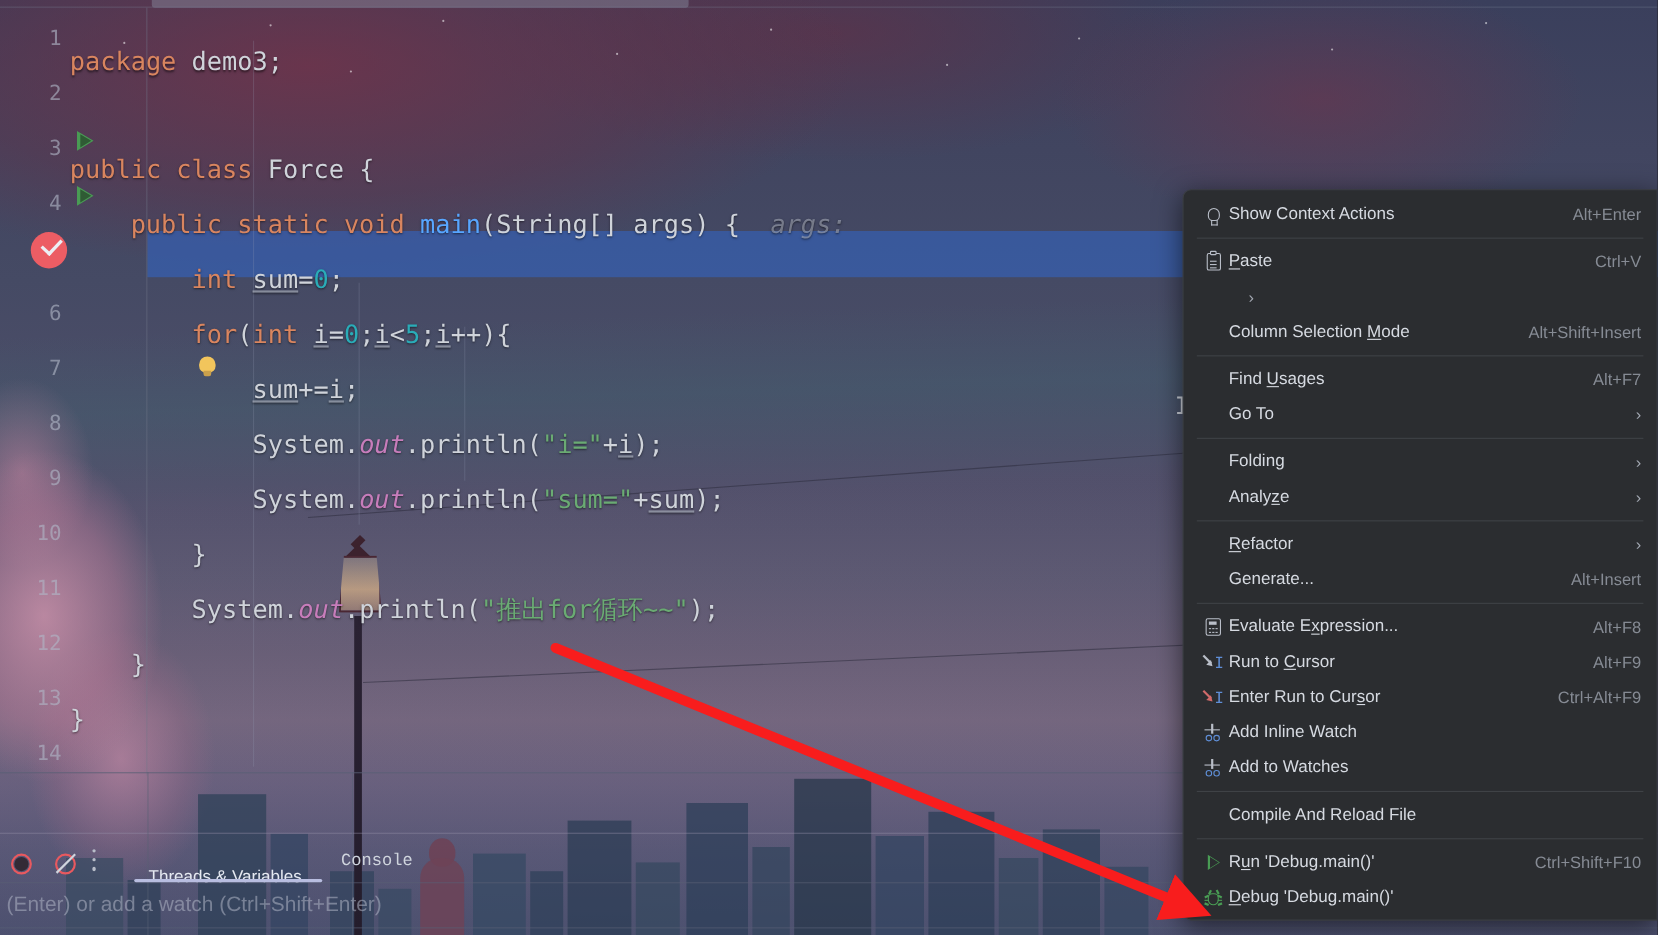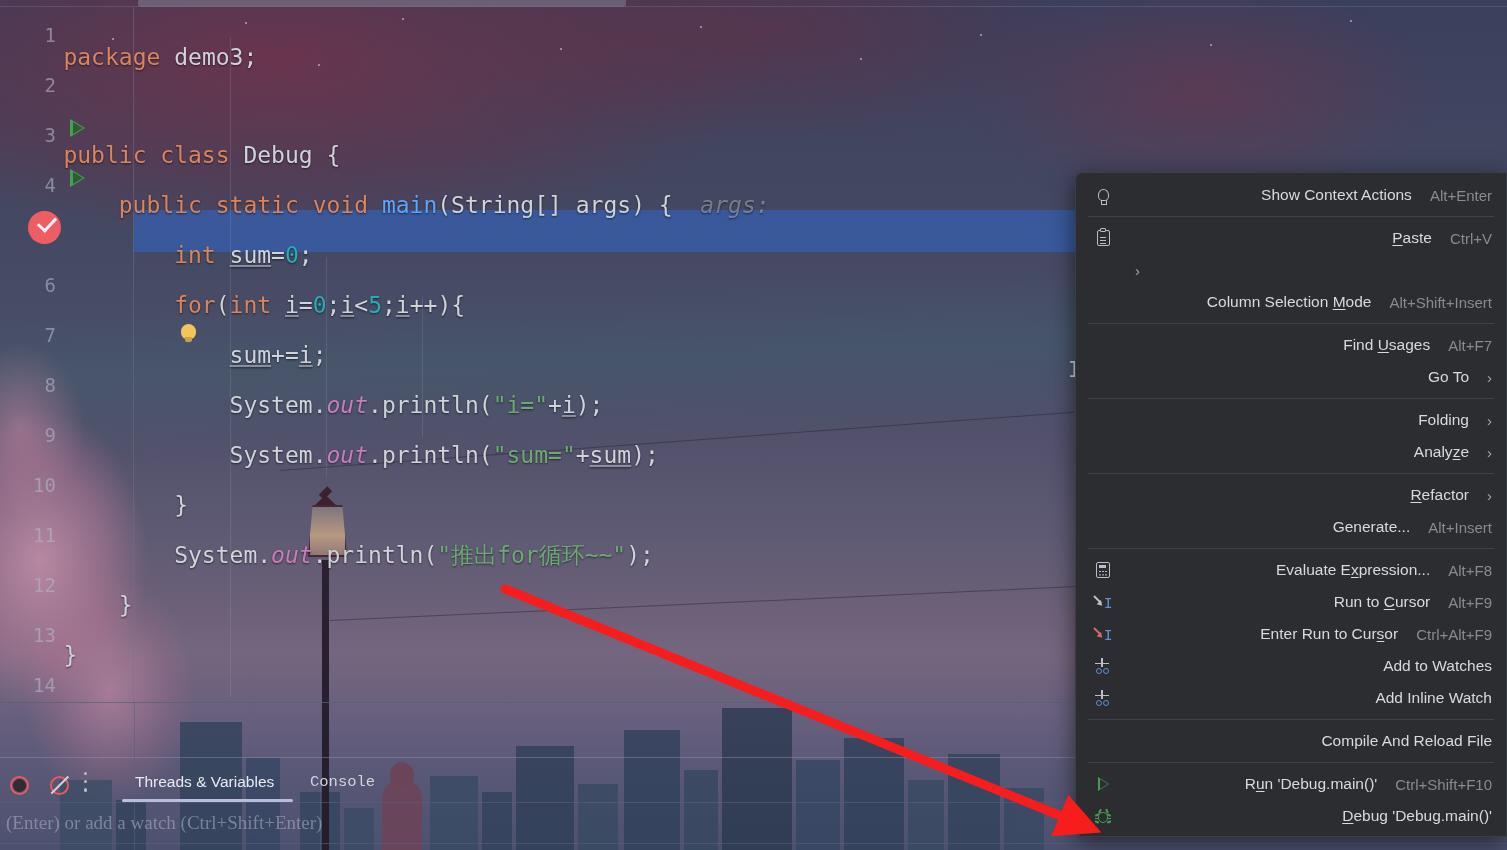--- a/index.html
+++ b/index.html
@@ -331,32 +331,32 @@
     border-radius: 50%;
     background: #b8bdc9;
     margin-bottom: 5px;
   }
   .panel-tab {
     position: absolute;
     font-size: 15.5px;
     color: #cfd4dd;
     top: 773px;
   }
-  .panel-tab.active { color: #e6eaf2; }
+  .panel-tab.active { color: #e6eaf2; margin-top: 16px; }
   .tab-underline {
     position: absolute;
     top: 799px;
     height: 3px;
     background: #b8bde0;
     border-radius: 2px;
   }
   .watch-placeholder {
     position: absolute;
     left: 6px; top: 812px;
-    font-family: Liberation Serif, serif;
+    font-family: Liberation Sans, sans-serif;
     font-size: 19px;
     color: rgba(175,180,196,0.55);
     white-space: pre;
   }
 
   
   .ctx-menu {
     position: absolute;
     left: 1075px; top: 172px;
     width: 432px;
@@ -370,21 +370,20 @@
   }
   .mi {
     position: relative;
     display: flex;
     align-items: center;
     height: 32px;
     padding: 0 14px 0 13px;
     color: #d6dae1;
     font-size: 15.5px;
     white-space: nowrap;
-    text-align: right;
   }
   .mi .ico {
     width: 28px;
     min-width: 28px;
     display: flex;
     align-items: center;
     justify-content: center;
   }
   .mi .lbl { flex: 1; }
   .mi .acc {
@@ -660,21 +659,21 @@
   <div class="bp-check"></div>
 
   <div class="bulb"></div>
   <div class="bulb-base"></div>
 
   <div class="code-line" style="top:18px;">
     <span class="kw">package</span><span> </span><span class="cls">demo3;</span>
   </div>
 
   <div class="code-line" style="top:116px;">
-    <span class="kw">public class </span><span class="cls">Debug {</span>
+    <span class="kw">public class </span><span class="cls">Force {</span>
   </div>
 
   <div class="code-line" style="top:166px;">
     <span style="display:inline-block;width:4ch;"></span><span class="kw">public static void </span><span class="meth">main</span><span class="cls">(String[] args) {</span><span class="inlay" style="margin-left:2ch;">args:</span>
   </div>
 
   <div class="code-line" style="top:216px;">
     <span style="display:inline-block;width:8ch;"></span><span class="kw">int</span><span> </span><span class="cls ul">sum</span><span class="cls">=</span><span class="num">0</span><span class="cls">;</span>
   </div>
 
@@ -840,28 +839,28 @@
           </span>
       </span>
       <span class="lbl"><span>Enter Run to Cur</span><u class="mn">s</u><span>or</span></span>
       <span class="acc">Ctrl+Alt+F9</span>
     </div>
 
     <div class="mi">
       <span class="ico">
         <span class="ic-watch"><span class="plus"></span><span class="o1"></span><span class="o2"></span></span>
       </span>
-      <span class="lbl">Add to Watches</span>
+      <span class="lbl">Add Inline Watch</span>
     </div>
 
     <div class="mi">
       <span class="ico">
         <span class="ic-watch"><span class="plus"></span><span class="o1"></span><span class="o2"></span></span>
       </span>
-      <span class="lbl">Add Inline Watch</span>
+      <span class="lbl">Add to Watches</span>
     </div>
 
     <div class="sep"></div>
 
     <div class="mi">
       <span class="ico"></span>
       <span class="lbl">Compile And Reload File</span>
     </div>
 
     <div class="sep"></div>

